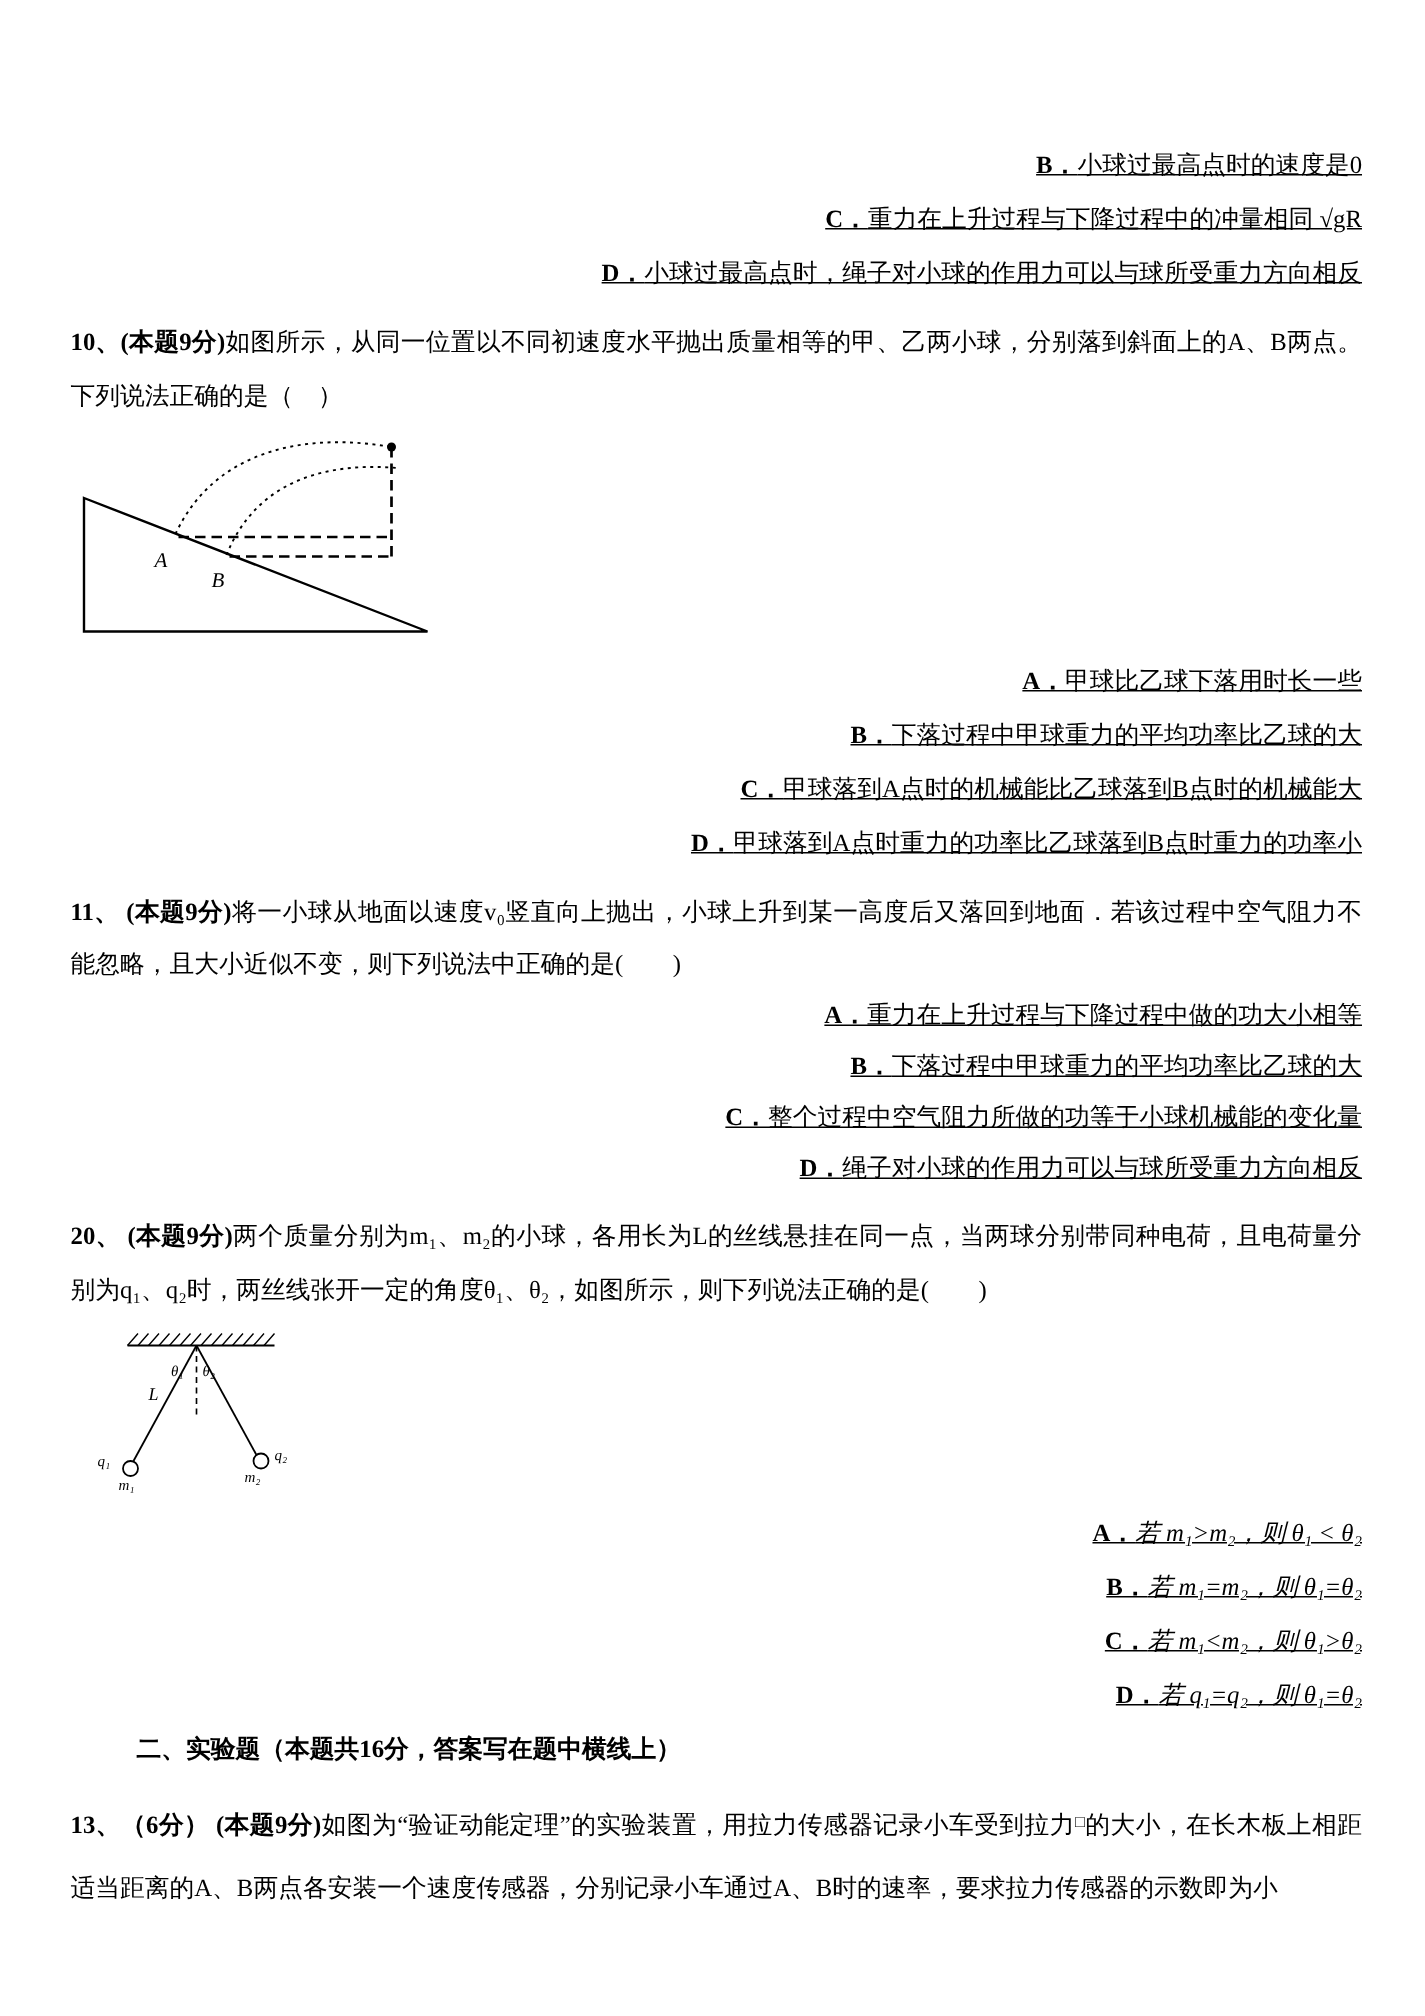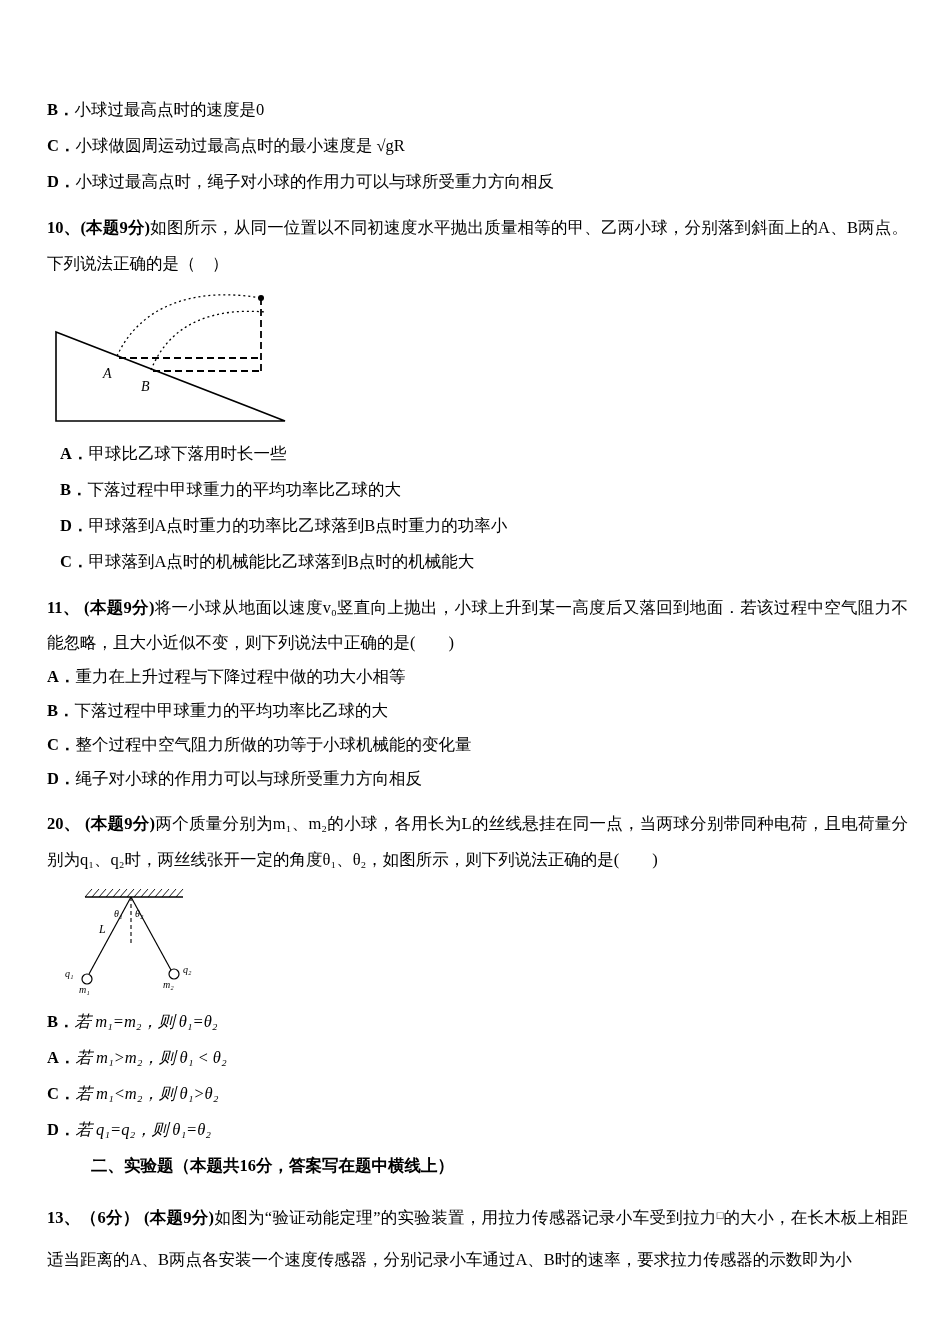--- a/index.html
+++ b/index.html
@@ -3,21 +3,21 @@
 <meta charset="utf-8">
 <style>
   html,body{margin:0;padding:0;}
   body{
     width:950px;height:1344px;overflow:hidden;background:#ffffff;color:#000;
     font-family:"Liberation Serif","DejaVu Serif",serif;
     font-size:16.5px;
   }
   .page{padding:92px 42px 0 47px;}
   p{margin:0;}
-  .opt{line-height:36px;text-align:left;}
+  .opt{line-height:36px;text-align:right;text-decoration:underline;}
   .opt b{font-weight:bold;}
   .q{line-height:36px;text-align:justify;margin-top:10px;}
   .q b{font-weight:bold;}
   .opts10 p{line-height:36px;margin-left:13px;}
   .opts11 p{line-height:34px;}
   .opts12 p{line-height:36px;}
   .q12para{line-height:36px;}
   .section{line-height:36px;font-weight:bold;margin-left:44px;}
   .q13{line-height:42px;}
   .fig1wrap{margin:6px 0 8px 6px;}
@@ -26,21 +26,21 @@
   svg text{font-family:"Liberation Serif","DejaVu Serif",serif;}
   .var{font-style:italic;}
   .tofu{font-size:11px;vertical-align:4px;}
 </style>
 </head>
 <body>
 
 <div class="page">
 
   <p class="opt"><b>B．</b><span>小球过最高点时的速度是0</span></p>
-  <p class="opt"><b>C．</b><span>小球做圆周运动过最高点时的最小速度是 √gR</span></p>
+  <p class="opt"><b>C．</b><span>重力在上升过程与下降过程中的冲量相同 √gR</span></p>
   <p class="opt"><b>D．</b><span>小球过最高点时，绳子对小球的作用力可以与球所受重力方向相反</span></p>
 
   <p class="q"><b>10、(本题9分)</b><span>如图所示，从同一位置以不同初速度水平抛出质量相等的甲、乙两小球，分别落到斜面上的A、B两点。下列说法正确的是（　）</span></p>
 
   <div class="fig1wrap">
     <svg width="240" height="140" viewBox="0 0 240 140">
 
       <path d="M3,44 L232,133 L3,133 Z" fill="none" stroke="#000" stroke-width="1.6"></path>
 
       <path d="M64,68 C90,12 150,0 208,10" fill="none" stroke="#000" stroke-width="1.3" stroke-dasharray="2 3"></path>
@@ -52,22 +52,22 @@
       <circle cx="208" cy="10" r="3" fill="#000"></circle>
 
       <text x="50" y="90" font-size="14" font-style="italic">A</text>
       <text x="88" y="103" font-size="14" font-style="italic">B</text>
     </svg>
   </div>
 
   <div class="opts10">
     <p class="opt"><b>A．</b><span>甲球比乙球下落用时长一些</span></p>
     <p class="opt"><b>B．</b><span>下落过程中甲球重力的平均功率比乙球的大</span></p>
+    <p class="opt"><b>C．</b><span>甲球落到A点时的机械能比乙球落到B点时的机械能大</span></p>
     <p class="opt"><b>D．</b><span>甲球落到A点时重力的功率比乙球落到B点时重力的功率小</span></p>
-    <p class="opt"><b>C．</b><span>甲球落到A点时的机械能比乙球落到B点时的机械能大</span></p>
   </div>
 
   <p class="q" style="line-height:35px"><b>11、 (本题9分)</b><span>将一小球从地面以速度v₀竖直向上抛出，小球上升到某一高度后又落回到地面．若该过程中空气阻力不能忽略，且大小近似不变，则下列说法中正确的是(　　)</span></p>
 
   <div class="opts11">
     <p class="opt"><b>A．</b><span>重力在上升过程与下降过程中做的功大小相等</span></p>
     <p class="opt"><b>B．</b><span>下落过程中甲球重力的平均功率比乙球的大</span></p>
     <p class="opt"><b>C．</b><span>整个过程中空气阻力所做的功等于小球机械能的变化量</span></p>
     <p class="opt"><b>D．</b><span>绳子对小球的作用力可以与球所受重力方向相反</span></p>
   </div>
@@ -92,22 +92,22 @@
       <text x="57" y="33" font-size="10" font-style="italic">θ₁</text>
       <text x="78" y="33" font-size="10" font-style="italic">θ₂</text>
       <text x="8" y="93" font-size="10" font-style="italic">q₁</text>
       <text x="22" y="109" font-size="10" font-style="italic">m₁</text>
       <text x="126" y="89" font-size="10" font-style="italic">q₂</text>
       <text x="106" y="104" font-size="10" font-style="italic">m₂</text>
     </svg>
   </div>
 
   <div class="opts12">
+    <p class="opt"><b>A．</b><span class="var">若 m₁&gt;m₂，则 θ₁ &lt; θ₂</span></p>
     <p class="opt"><b>B．</b><span class="var">若 m₁=m₂，则 θ₁=θ₂</span></p>
-    <p class="opt"><b>A．</b><span class="var">若 m₁&gt;m₂，则 θ₁ &lt; θ₂</span></p>
     <p class="opt"><b>C．</b><span class="var">若 m₁&lt;m₂，则 θ₁&gt;θ₂</span></p>
     <p class="opt"><b>D．</b><span class="var">若 q₁=q₂，则 θ₁=θ₂</span></p>
   </div>
 
   <p class="section">二、实验题（本题共16分，答案写在题中横线上）</p>
 
   <p class="q q13"><b>13、（6分） (本题9分)</b><span>如图为“验证动能定理”的实验装置，用拉力传感器记录小车受到拉力</span><span class="tofu">□</span><span>的大小，在长木板上相距适当距离的A、B两点各安装一个速度传感器，分别记录小车通过A、B时的速率，要求拉力传感器的示数即为小</span></p>
 
 </div>
 

